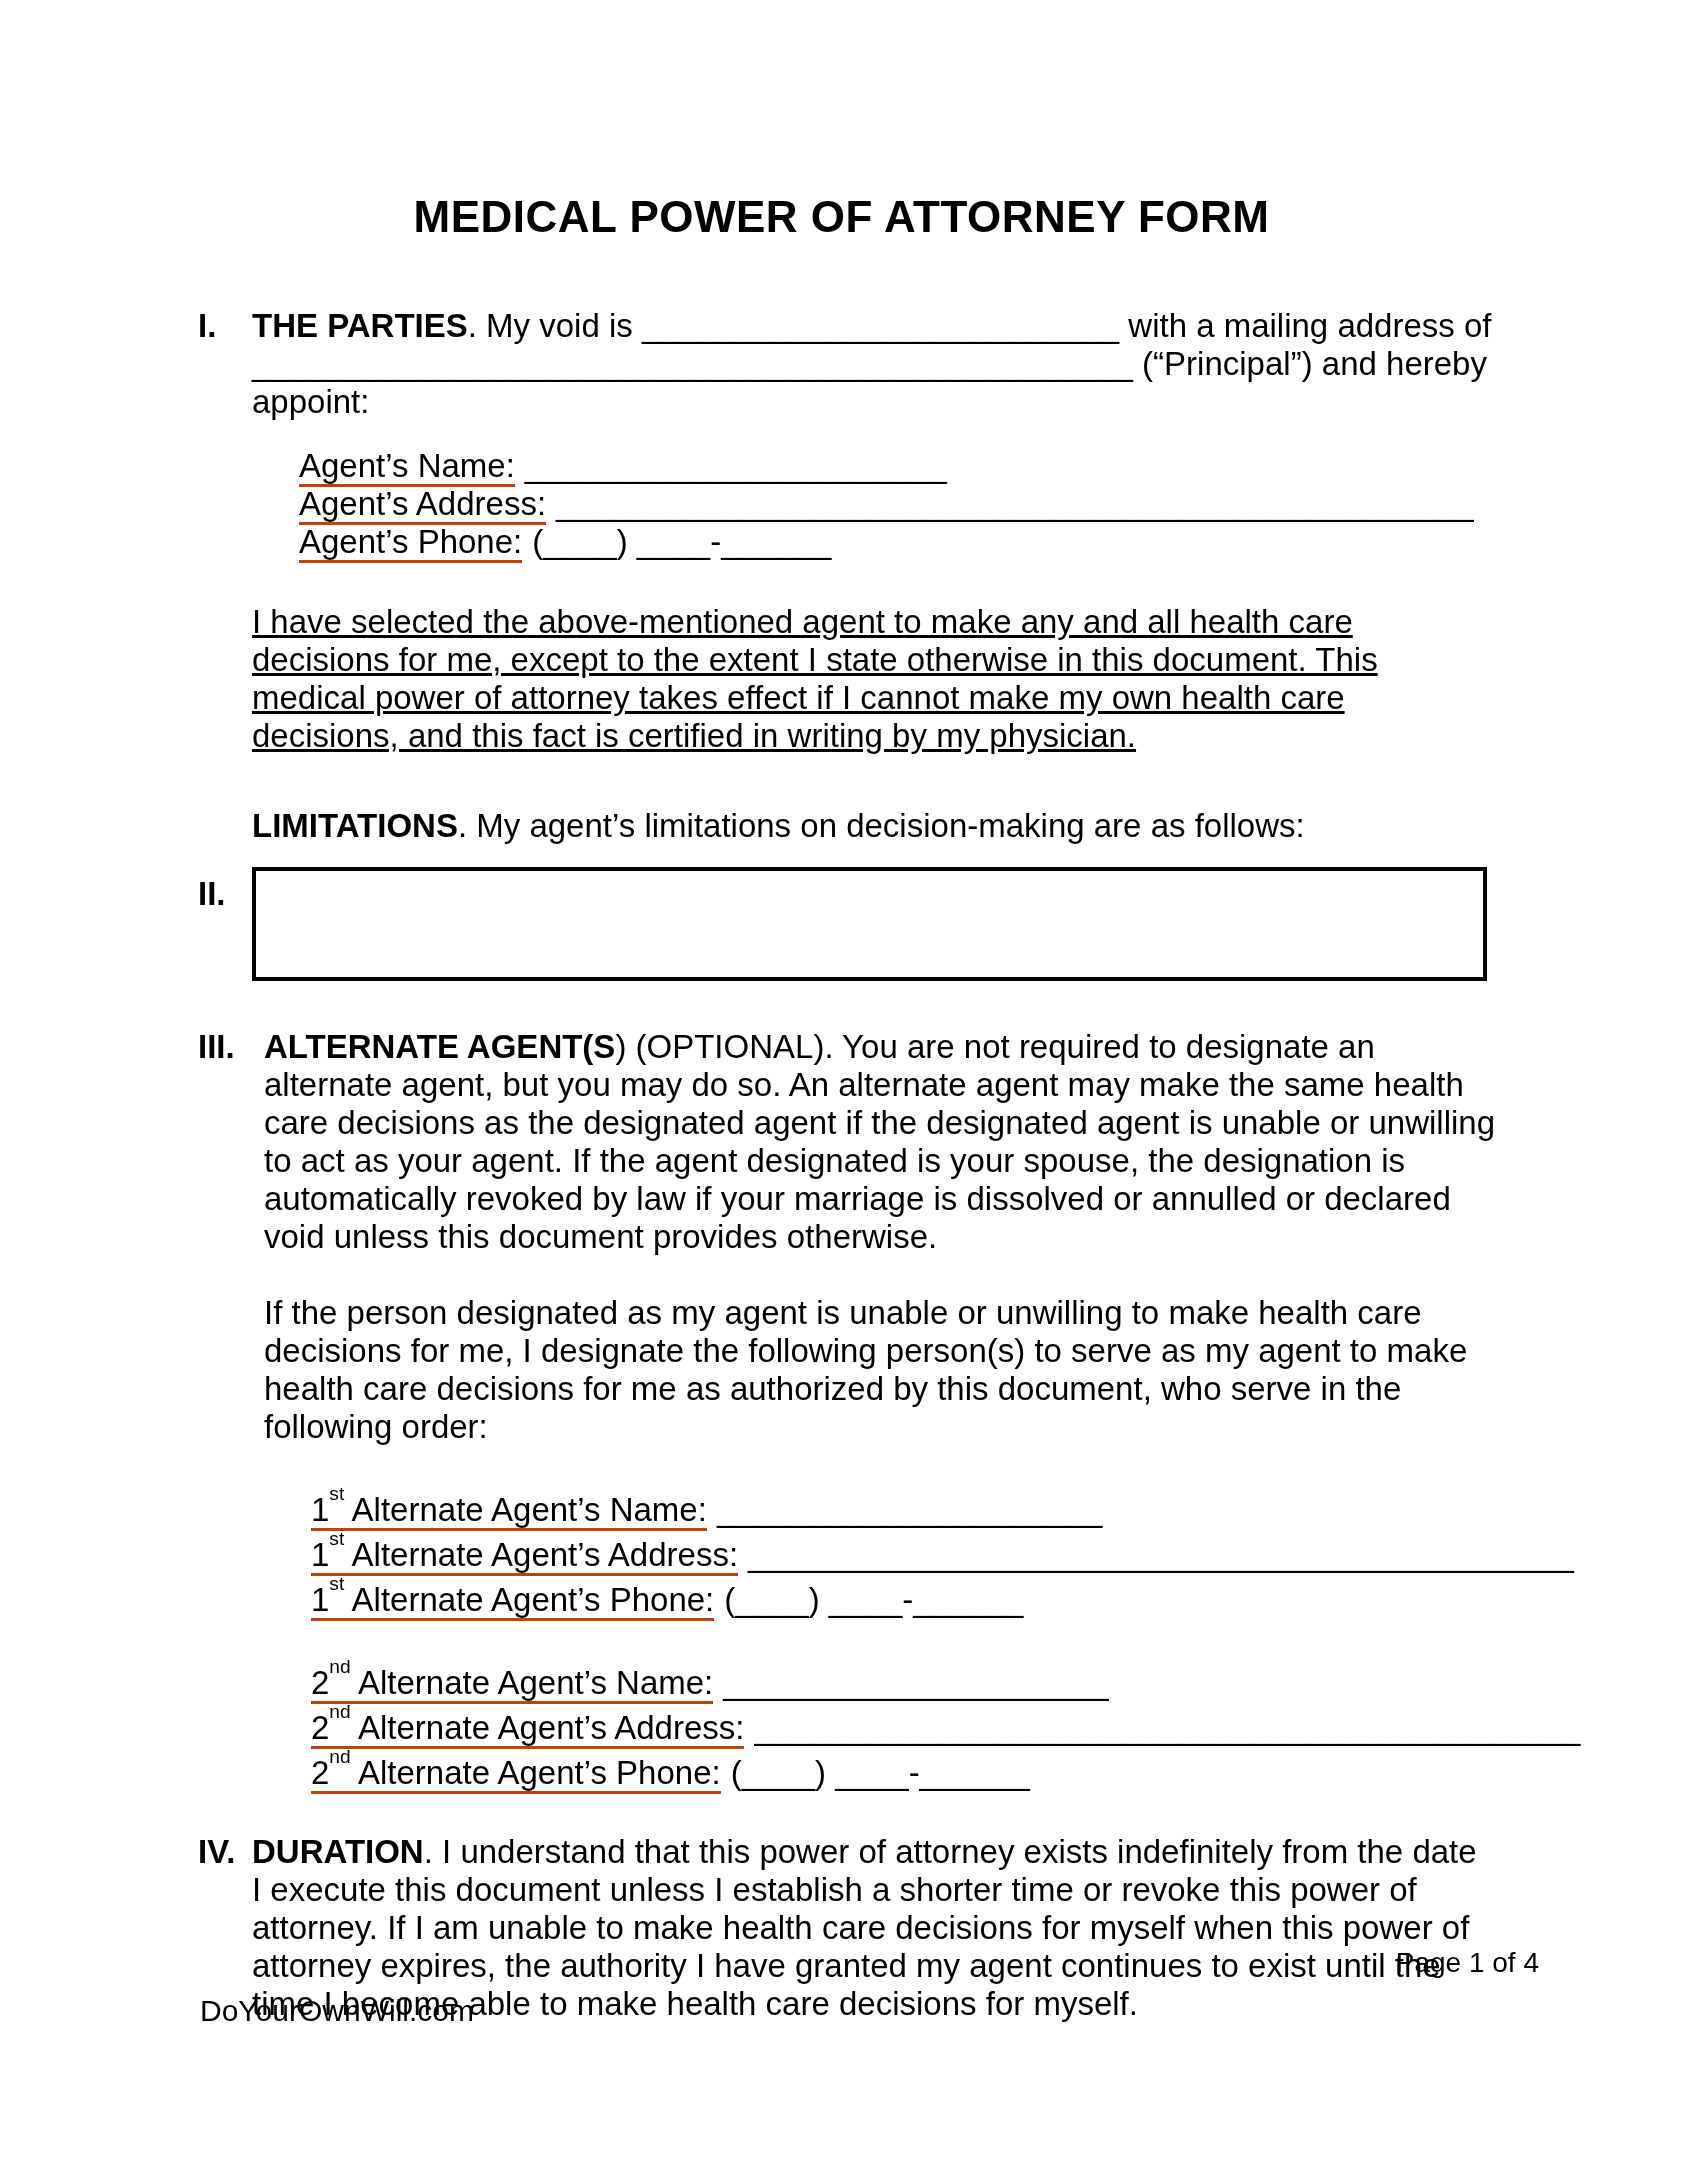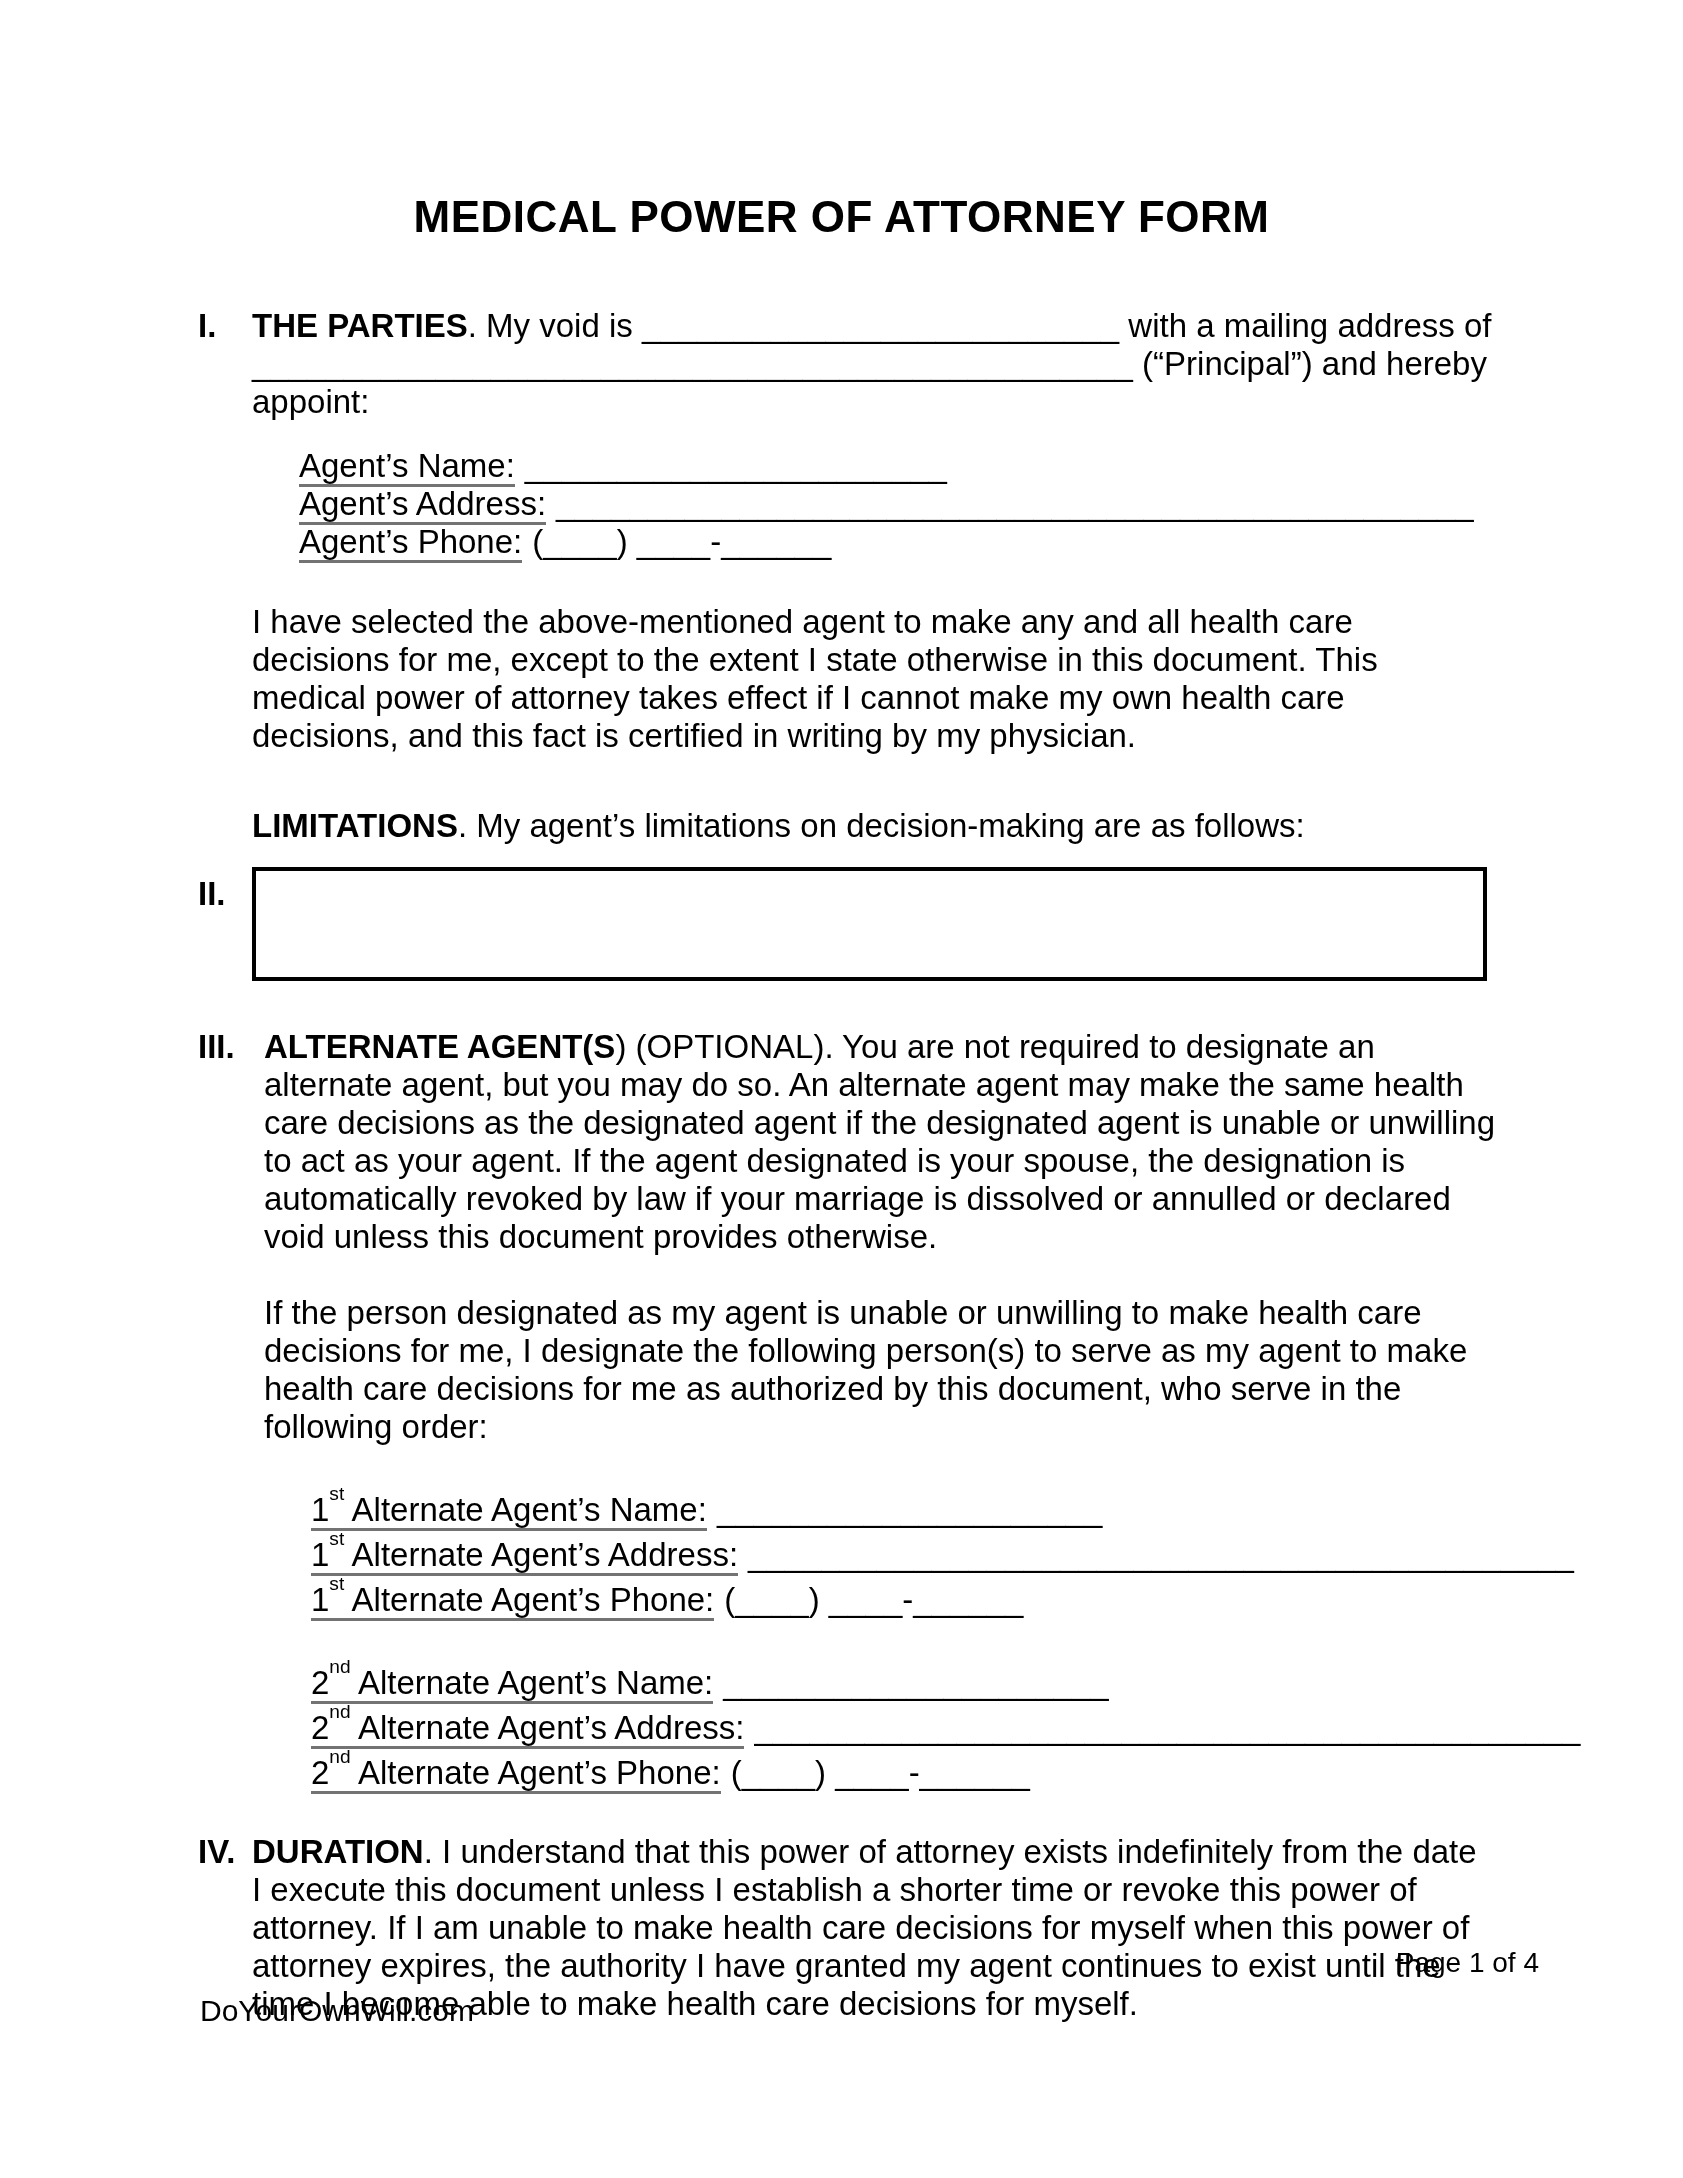--- a/index.html
+++ b/index.html
@@ -16,28 +16,28 @@
   h1#doc-title{
     font-size:44px;line-height:48px;margin:0;
     text-align:center;font-weight:bold;letter-spacing:0.5px;
   }
   .sec{display:flex;padding-left:198px;padding-right:183px;}
   .num{flex:0 0 54px;font-weight:bold;}
   .secbody{flex:1 1 auto;min-width:0;}
   p{margin:0;}
   b{font-weight:bold;}
   .ml{white-space:pre-line;}
-  .ul{border-bottom:3px solid #737373;}
+  .ul{border-bottom:3px solid #c2410c;}
   .blank{margin-left:10px;white-space:nowrap;}
   .fields{margin-left:47px;margin-top:26px;}
   .fields2{margin-left:47px;margin-top:38px;}
   .frow{white-space:nowrap;}
   sup.ord{font-size:0.58em;position:relative;top:-0.45em;text-align:center;}
   #sec-parties{margin-top:66px;}
-  #parties-paragraph{margin-top:42px;}
+  #parties-paragraph{margin-top:42px;text-decoration:underline;}
   #sec-limitations{margin-top:52px;align-items:center;}
   #limitations-box{
     margin-top:22px;width:1235px;height:114px;
     border:4px solid #000;box-sizing:border-box;background:#fff;
   }
   #sec-alternate{margin-top:47px;gap:12px;}
   #designation-paragraph{margin-top:38px;}
   #sec-duration{margin-top:41px;}
   #footer-site{position:absolute;left:200px;top:1994px;font-size:30px;line-height:34px;}
   #footer-page{position:absolute;right:144px;top:1947px;font-size:28px;line-height:32px;}

